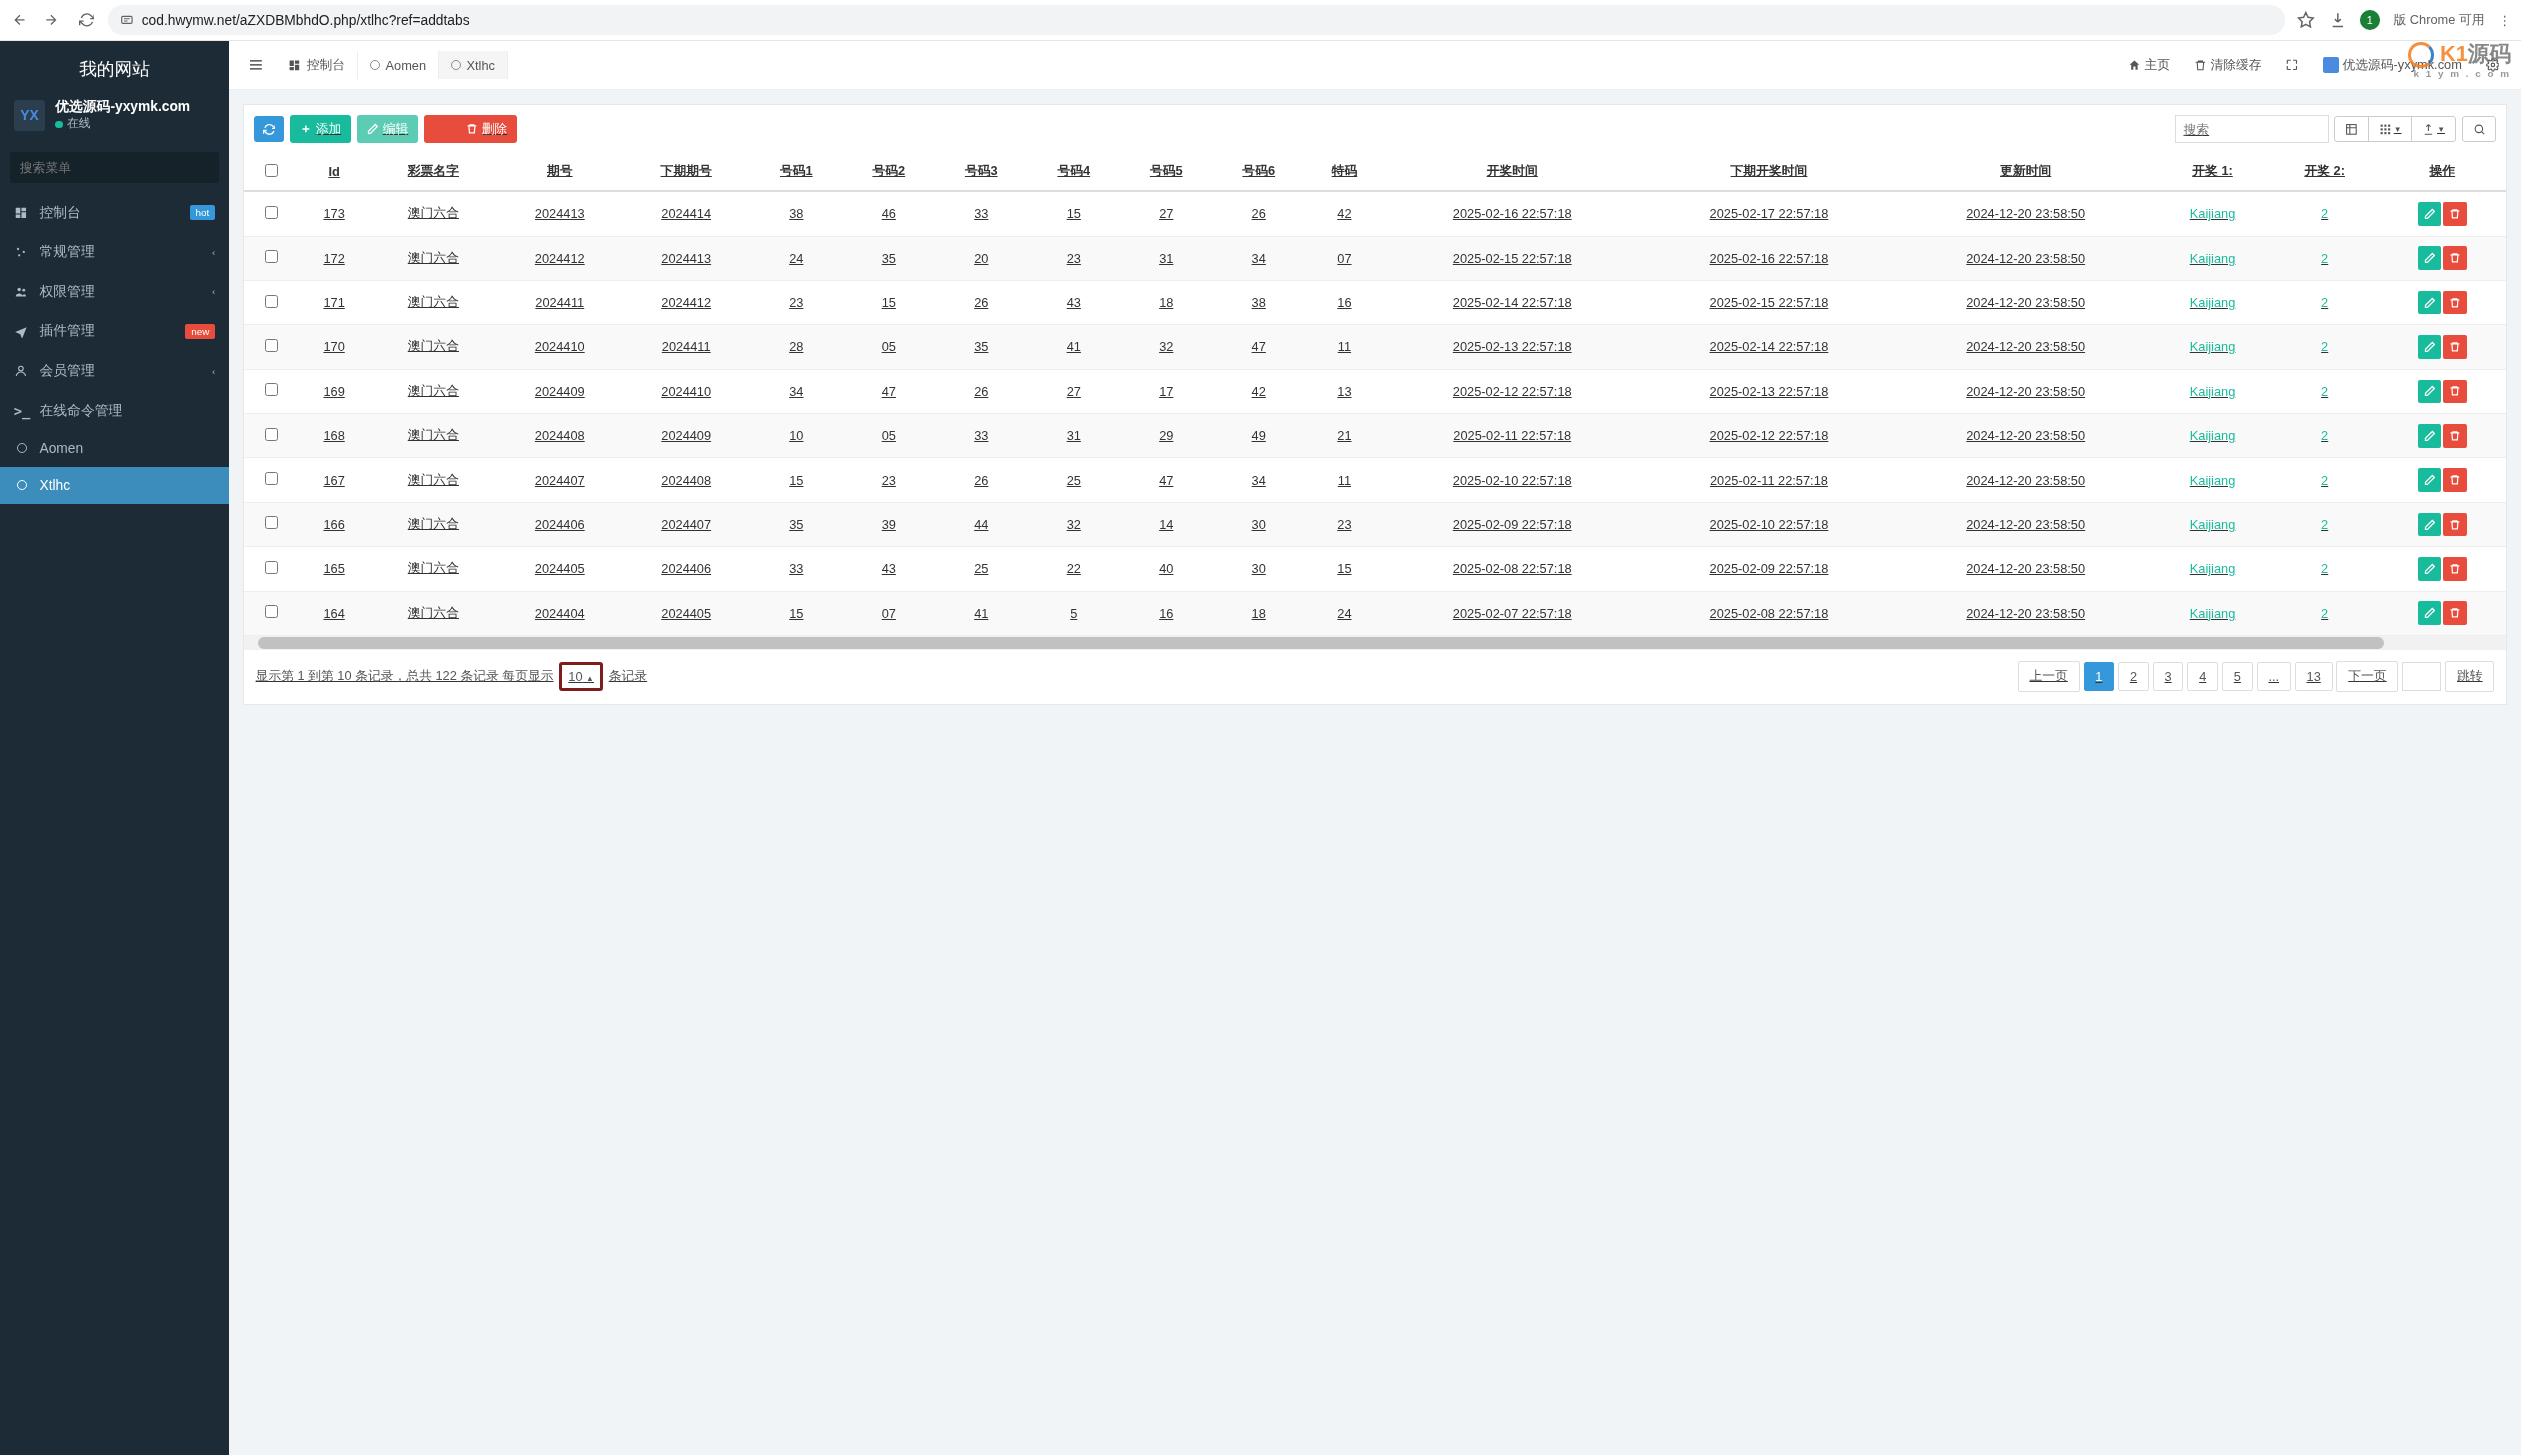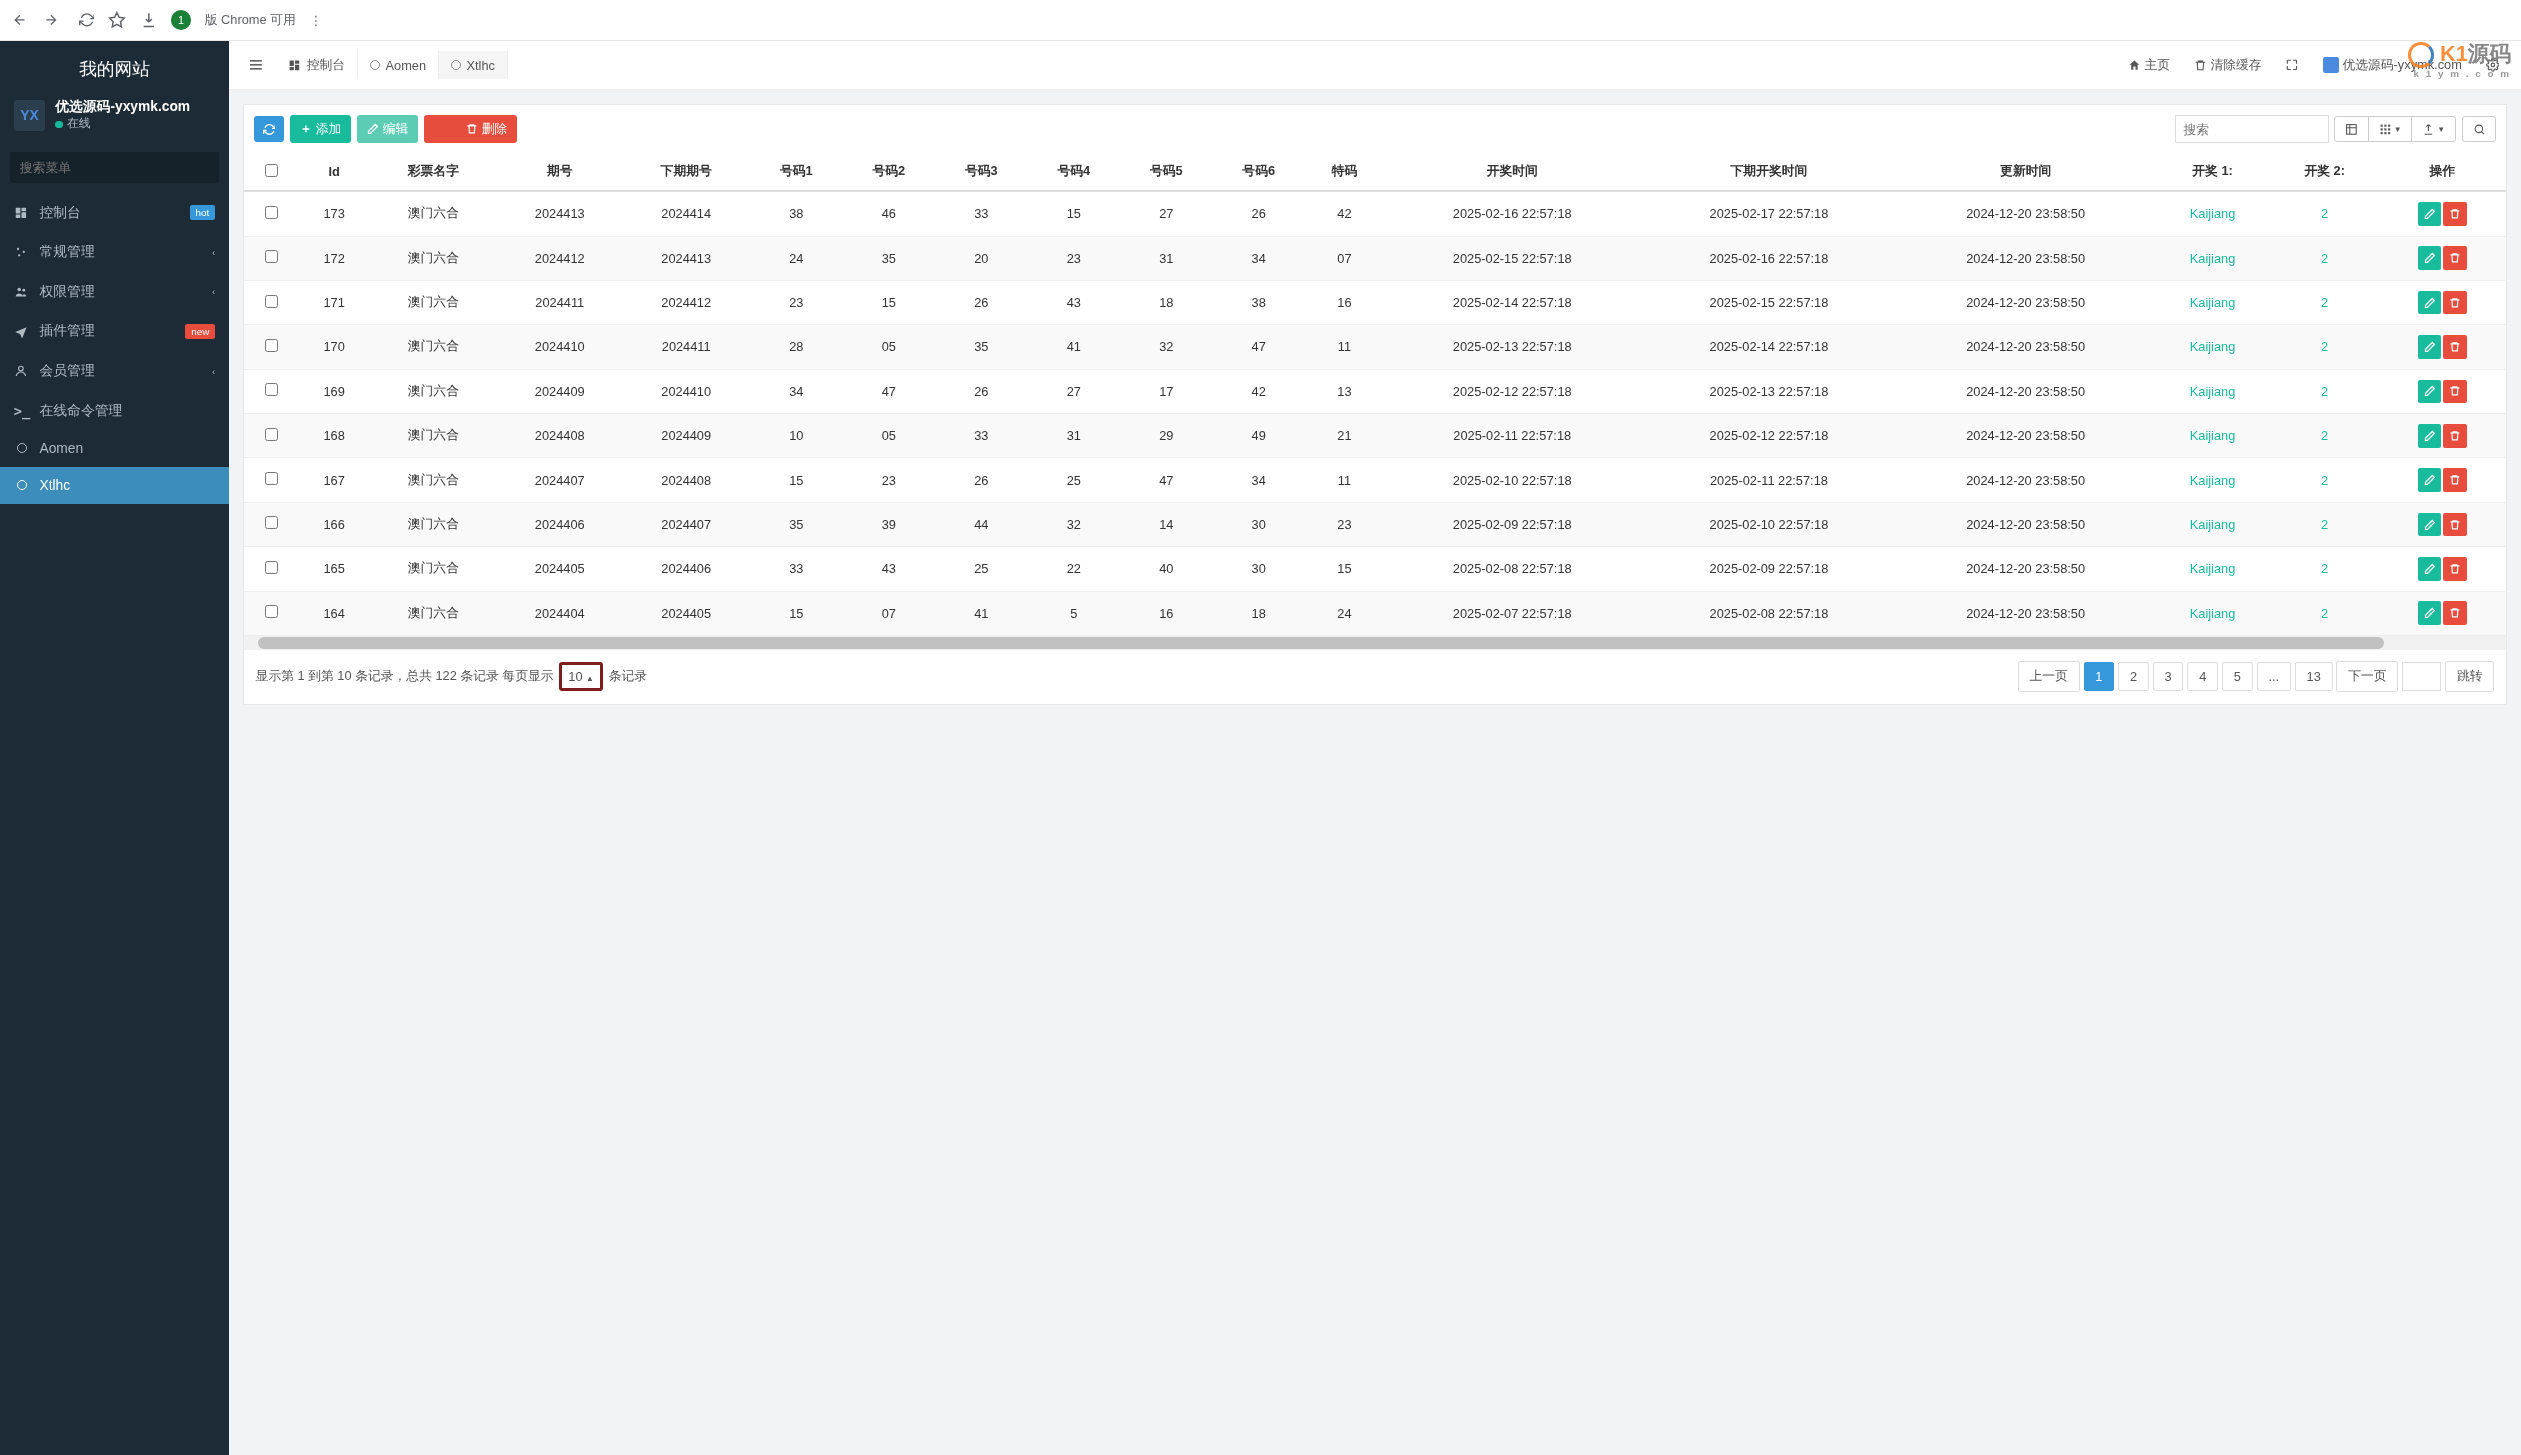--- a/index.html
+++ b/index.html
@@ -37,21 +37,21 @@
 .main { flex: 1; display: flex; flex-direction: column; overflow: hidden; }
 .topbar { height: 49px; background: #fff; border-bottom: 1px solid #eee; display: flex; align-items: center; padding: 0 11.8px; gap: 5.9px; }
 .hamburger { width: 29.6px; height: 29.6px; display: flex; align-items: center; justify-content: center; color: #333; cursor: pointer; }
 .tab-item { padding: 5.9px 11.8px; display: flex; align-items: center; gap: 5.9px; color: #555; cursor: pointer; font-size: 12.8px; border-right: 1px solid #eee; }
 .tab-item .circ { width: 9.9px; height: 9.9px; border: 1.5px solid #888; border-radius: 50%; display: inline-block; }
 .tab-item.active { background: #f5f5f5; }
 .topbar-right { margin-left: auto; display: flex; align-items: center; gap: 3.9px; color: #555; }
 .topbar-right .tb-btn { padding: 5.9px 9.9px; cursor: pointer; display: flex; align-items: center; gap: 3.9px; font-size: 12.8px; }
 
 
-.content { flex: 1; overflow: auto; padding: 13.8px; }
+.content { flex: 1; overflow: auto; padding: 13.8px; text-decoration: underline; }
 .panel { background: #fff; border: 1px solid #e7e7e7; }
 .toolbar { padding: 9.9px; display: flex; align-items: center; gap: 5.9px; }
 .btn { display: inline-flex; align-items: center; gap: 3.9px; padding: 5.9px 9.9px; border-radius: 3px; border: none; color: #fff; font-size: 12.8px; cursor: pointer; }
 .btn-primary { background: #3498db; }
 .btn-success { background: #18bc9c; }
 .btn-info { background: #5dccb4; }
 .btn-danger { background: #e74c3c; padding-left: 42px; }
 .btn-icon-only { padding: 6.9px 8.9px; }
 .toolbar-right { margin-left: auto; display: flex; gap: 5.9px; align-items: center; }
 .search-box { width: 154px; border: 1px solid #ddd; padding: 5.9px 7.9px; font-size: 12.8px; }
@@ -102,20 +102,27 @@
     <svg width="15.8" height="15.8" viewBox="0 0 24 24" fill="none" stroke="currentColor" stroke-width="2">
         <path d="M5 12h14M12 5l7 7-7 7"></path>
       </svg>
   </span>
   <span class="nav-btn reload-btn">
     <svg width="15.8" height="15.8" viewBox="0 0 24 24" fill="none" stroke="currentColor" stroke-width="2">
         <path d="M23 4v6h-6M1 20v-6h6"></path>
         <path d="M3.51 9a9 9 0 0114.85-3.36L23 10M1 14l4.64 4.36A9 9 0 0020.49 15"></path>
       </svg>
   </span>
+  <div class="url-bar">
+    <svg width="13.8" height="13.8" viewBox="0 0 24 24" fill="none" stroke="currentColor" stroke-width="2">
+        <rect x="3" y="6" width="18" height="12" rx="2"></rect>
+        <path d="M7 10h10M7 14h6"></path>
+      </svg>
+    <span class="url-text">cod.hwymw.net/aZXDBMbhdO.php/xtlhc?ref=addtabs</span>
+  </div>
   <div class="browser-right">
     <span>
       <svg width="17.7" height="17.7" viewBox="0 0 24 24" fill="none" stroke="currentColor" stroke-width="2">
           <path d="M12 2l3 6.5 7 1-5 5 1.2 7L12 18l-6.2 3.5L7 14.5 2 9.5l7-1z"></path>
         </svg>
     </span>
     <span>
       <svg width="17.7" height="17.7" viewBox="0 0 24 24" fill="none" stroke="currentColor" stroke-width="2">
           <path d="M12 3v12m0 0l-4-4m4 4l4-4M5 21h14"></path>
         </svg>

